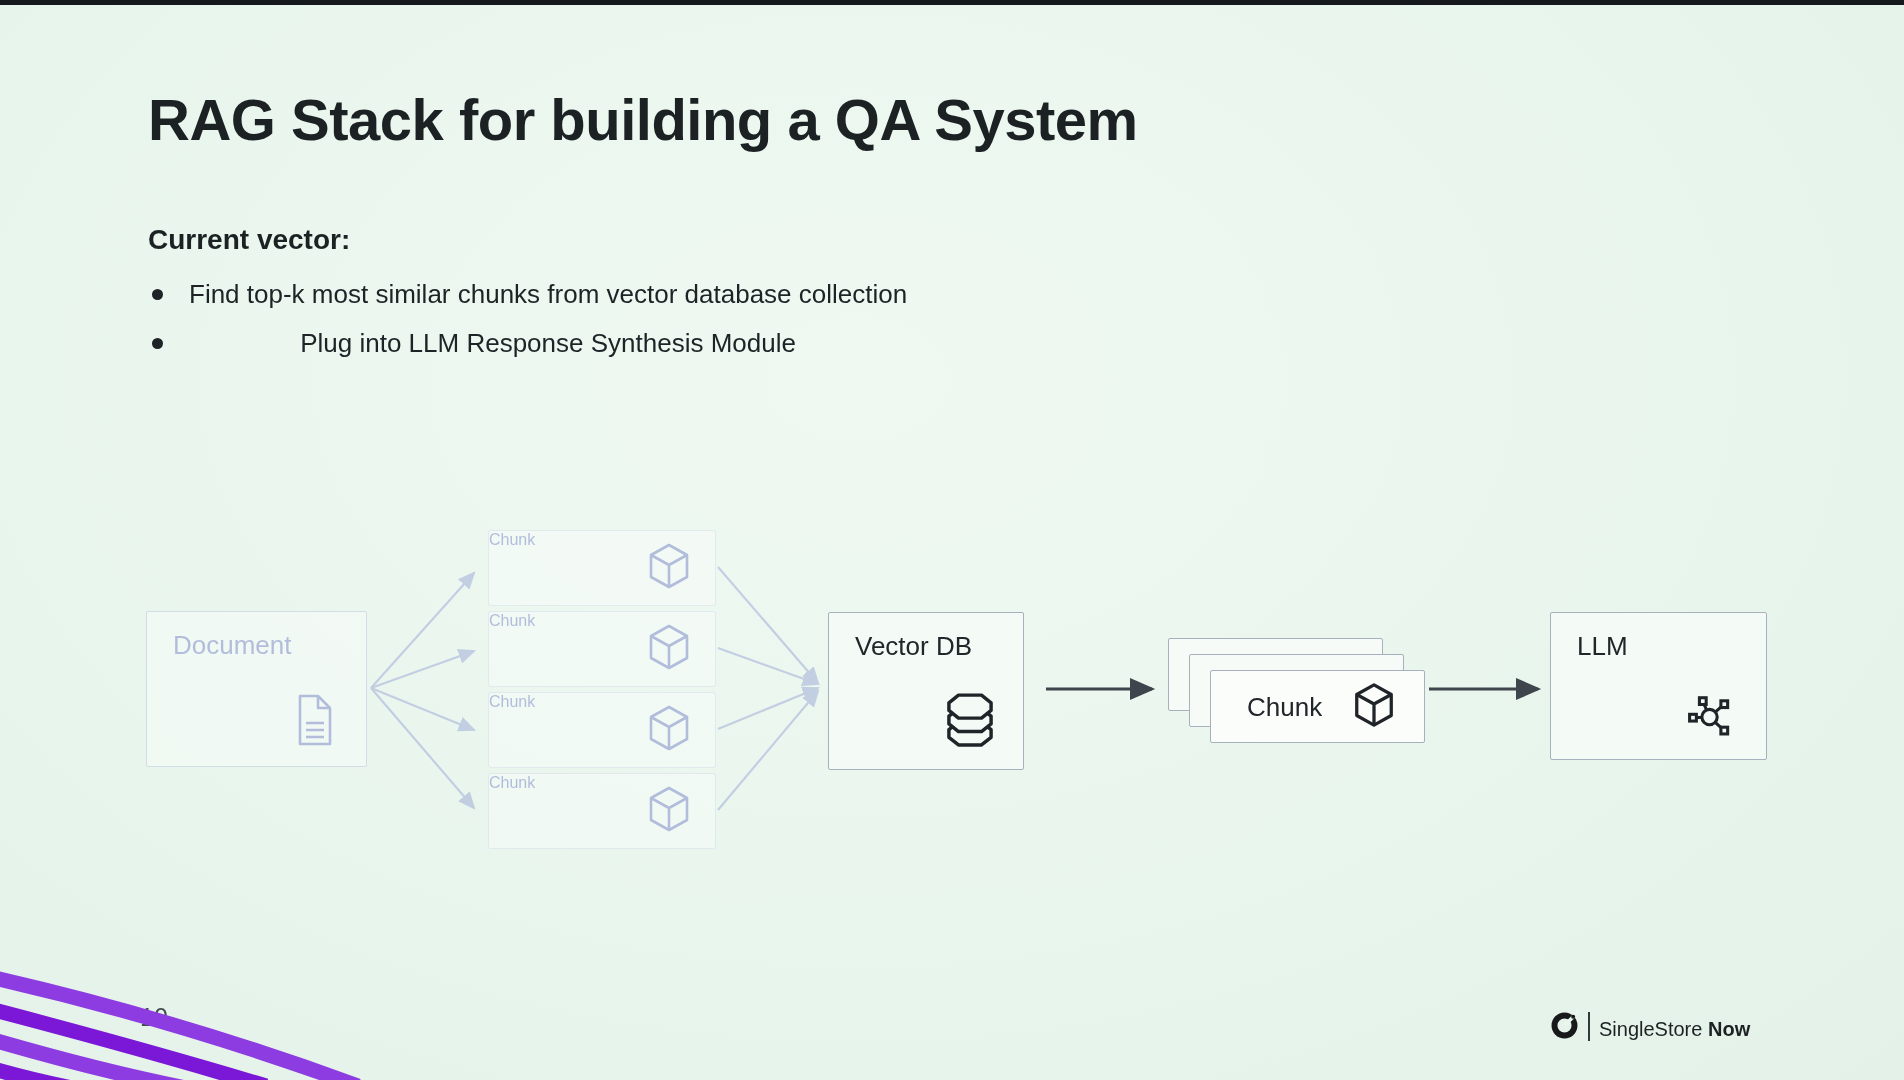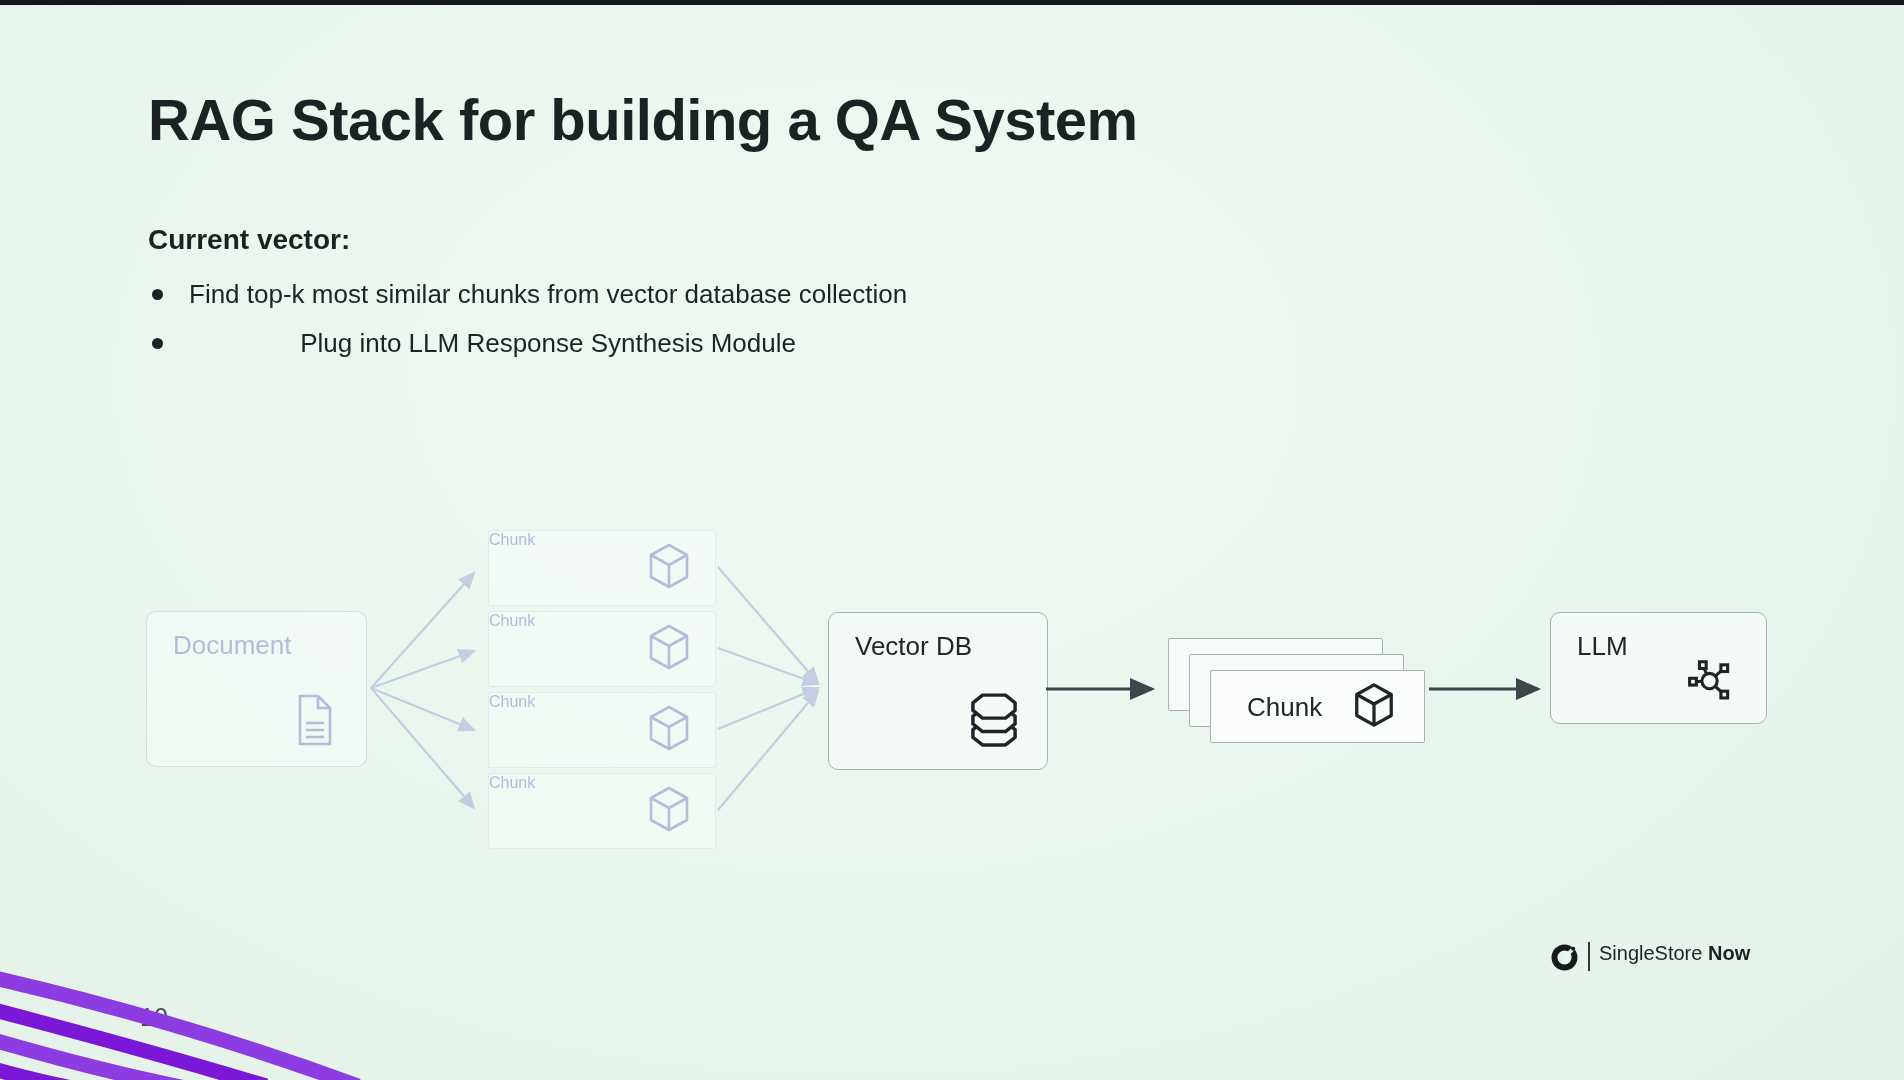--- a/index.html
+++ b/index.html
@@ -9,52 +9,52 @@
     background:radial-gradient(ellipse at 45% 35%, #eff9f2 0%, #e8f5ec 60%, #e3f1e8 100%);
   }
   .topbar{position:absolute;top:0;left:0;width:100%;height:5px;background:#16191b;}
   .title{position:absolute;left:148px;top:86px;font-size:58px;font-weight:bold;color:#1c2123;letter-spacing:-0.5px;}
   .current-heading{position:absolute;left:148px;top:224px;font-size:28px;font-weight:bold;color:#1c2123;}
   .bullets{position:absolute;left:152px;top:270px;margin:0;padding:0;list-style:none;}
   .bullets li{position:relative;font-size:26px;color:#1d2326;line-height:49px;padding-left:37px;text-align:center;}
   .bullets li .dot{position:absolute;left:0;top:19px;width:11px;height:11px;border-radius:50%;background:#1d2326;}
 
   
-  .box{position:absolute;border-radius:10px;box-sizing:border-box;}
+  .box{position:absolute;border-radius:2px;box-sizing:border-box;}
   .box .box-label{position:absolute;left:26px;top:18px;font-size:26px;}
   .solid{background:#f4faf6;border:1.5px solid #a6b1bd;}
   .solid .box-label{color:#20262a;}
 
   .doc-box{left:146px;top:611px;width:221px;height:156px;background:rgba(255,255,255,0.38);border:1.5px solid rgba(172,184,216,0.45);}
   .doc-box .box-label{color:#b2bddc;}
   .doc-icon{position:absolute;right:32px;bottom:16px;}
 
   .chunk-row{position:absolute;left:488px;width:226px;height:74px;background:rgba(255,255,255,0.36);border:1px solid rgba(190,200,228,0.32);border-radius:3px;}
   .chunk-row .box-label{top:50%;transform:translateY(-50%);left:29px;color:#b2bddc;}
   .chunk-row .cube{position:absolute;right:24px;top:50%;transform:translateY(-50%);}
 
-  .vdb-box{left:828px;top:612px;width:220px;height:158px;}
+  .vdb-box{left:828px;top:612px;width:196px;height:158px;}
   .db-icon{position:absolute;right:30px;bottom:16px;}
 
   .stack-card{position:absolute;width:215px;height:73px;background:#f6fbf8;border:1.5px solid #a6b1bd;border-radius:2px;box-sizing:border-box;}
   .card-back{left:1168px;top:638px;}
   .card-mid{left:1189px;top:654px;}
   .card-front{left:1210px;top:670px;background:#fbfdfb;}
   .card-front .box-label{position:absolute;left:36px;top:50%;transform:translateY(-50%);font-size:26px;color:#20262a;}
   .card-front .cube{position:absolute;right:28px;top:50%;transform:translateY(-50%);}
 
-  .llm-box{left:1550px;top:612px;width:217px;height:112px;}
+  .llm-box{left:1550px;top:612px;width:217px;height:148px;}
   .net-icon{position:absolute;right:22px;bottom:14px;}
 
   .arrows{position:absolute;left:0;top:0;pointer-events:none;}
 
   
   .page-num{position:absolute;left:140px;top:1003px;font-size:25px;color:#454c50;}
   .stripes{position:absolute;left:0;bottom:0;pointer-events:none;}
-  .brand{position:absolute;left:1549px;top:942px;display:flex;align-items:flex-start;height:34px;}
+  .brand{position:absolute;left:1549px;top:1007px;display:flex;align-items:flex-end;height:34px;}
   .brand .sep{width:2px;height:29px;background:#33383c;margin:0 9px 0 8px;}
   .brand-text{font-size:20px;color:#1d2124;white-space:nowrap;}
   .brand-text .bold{font-weight:bold;}
 </style>
 </head>
 <body>
 
 <div class="slide">
   <div class="topbar"></div>
 

